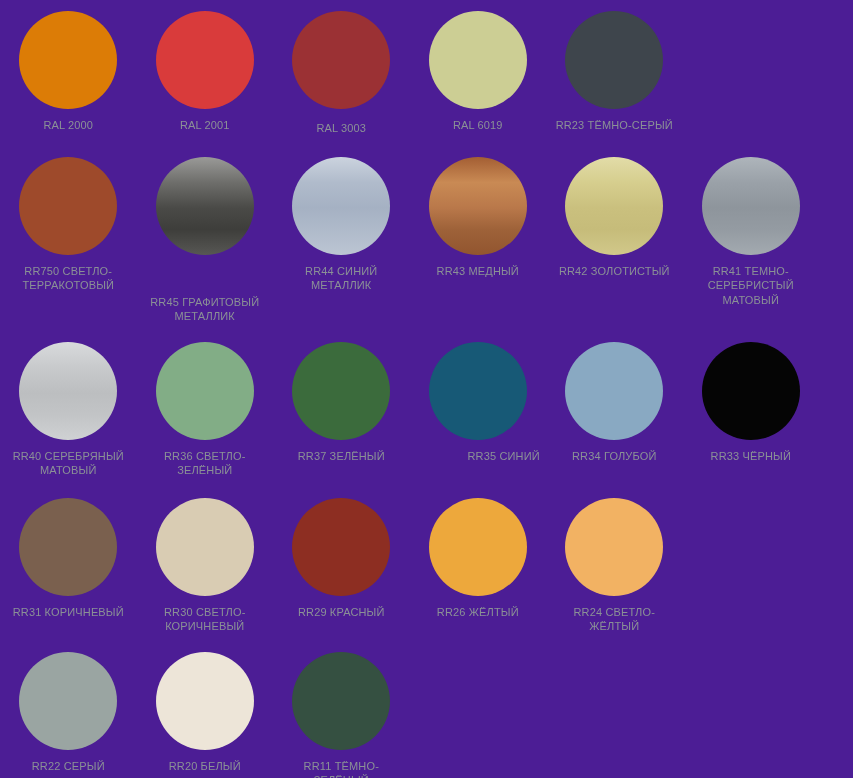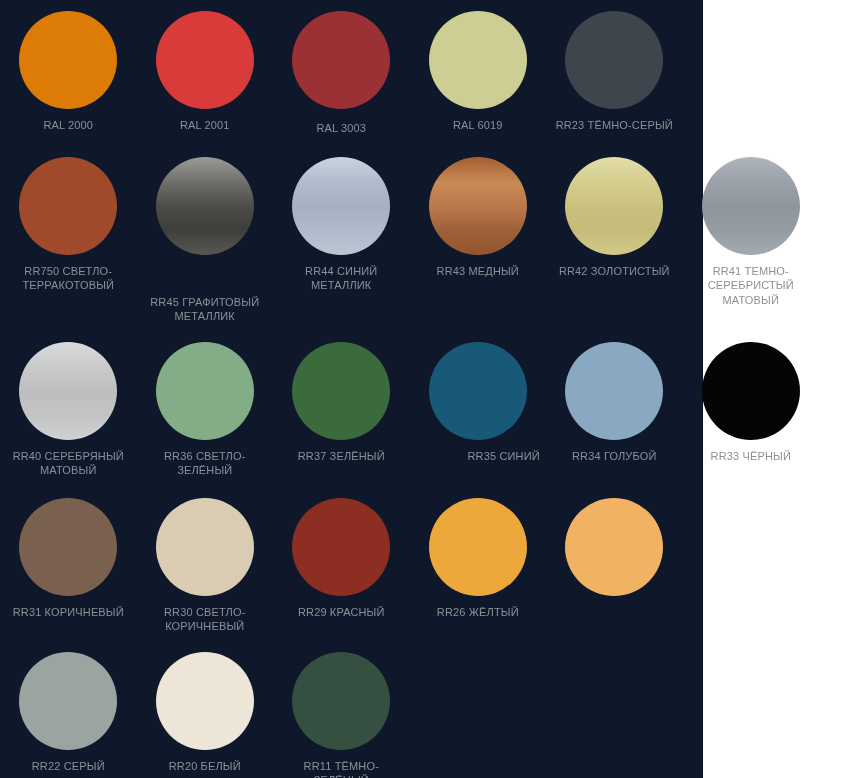--- a/index.html
+++ b/index.html
@@ -9,24 +9,24 @@
     padding: 0;
     background: #ffffff;
   }
   body {
     width: 853px;
     height: 778px;
     font-family: "Liberation Sans", sans-serif;
     overflow: hidden;
   }
   .palette {
-    width: 703px;
+    width: 853px;
     height: 778px;
     position: relative;
-    background: #0f172a;
+    background: #4c1d95;
   }
   .swatch-row {
     display: flex;
     flex-direction: row;
     align-items: flex-start;
     justify-content: flex-start;
     width: 853px;
   }
   .swatch {
     width: 136.5px;
@@ -150,20 +150,21 @@
       <div class="swatch">
         <div class="swatch-circle" style="background: rgb(141, 46, 34);"></div>
         <div class="swatch-label" style="color: rgb(139, 145, 150);">RR29 КРАСНЫЙ</div>
       </div>
       <div class="swatch">
         <div class="swatch-circle" style="background: rgb(237, 168, 60);"></div>
         <div class="swatch-label" style="color: rgb(139, 145, 150);">RR26 ЖЁЛТЫЙ</div>
       </div>
       <div class="swatch">
         <div class="swatch-circle" style="background: rgb(242, 178, 99);"></div>
+        <div class="swatch-label" style="color: rgb(139, 145, 150);">RR24 СВЕТЛО-ЖЁЛТЫЙ</div>
       </div>
     </div>
     <div class="swatch-row row-4">
       <div class="swatch">
         <div class="swatch-circle" style="background: rgb(154, 165, 162);"></div>
         <div class="swatch-label" style="color: rgb(139, 145, 150);">RR22 СЕРЫЙ</div>
       </div>
       <div class="swatch">
         <div class="swatch-circle" style="background: rgb(237, 229, 216);"></div>
         <div class="swatch-label" style="color: rgb(139, 145, 150);">RR20 БЕЛЫЙ</div>

